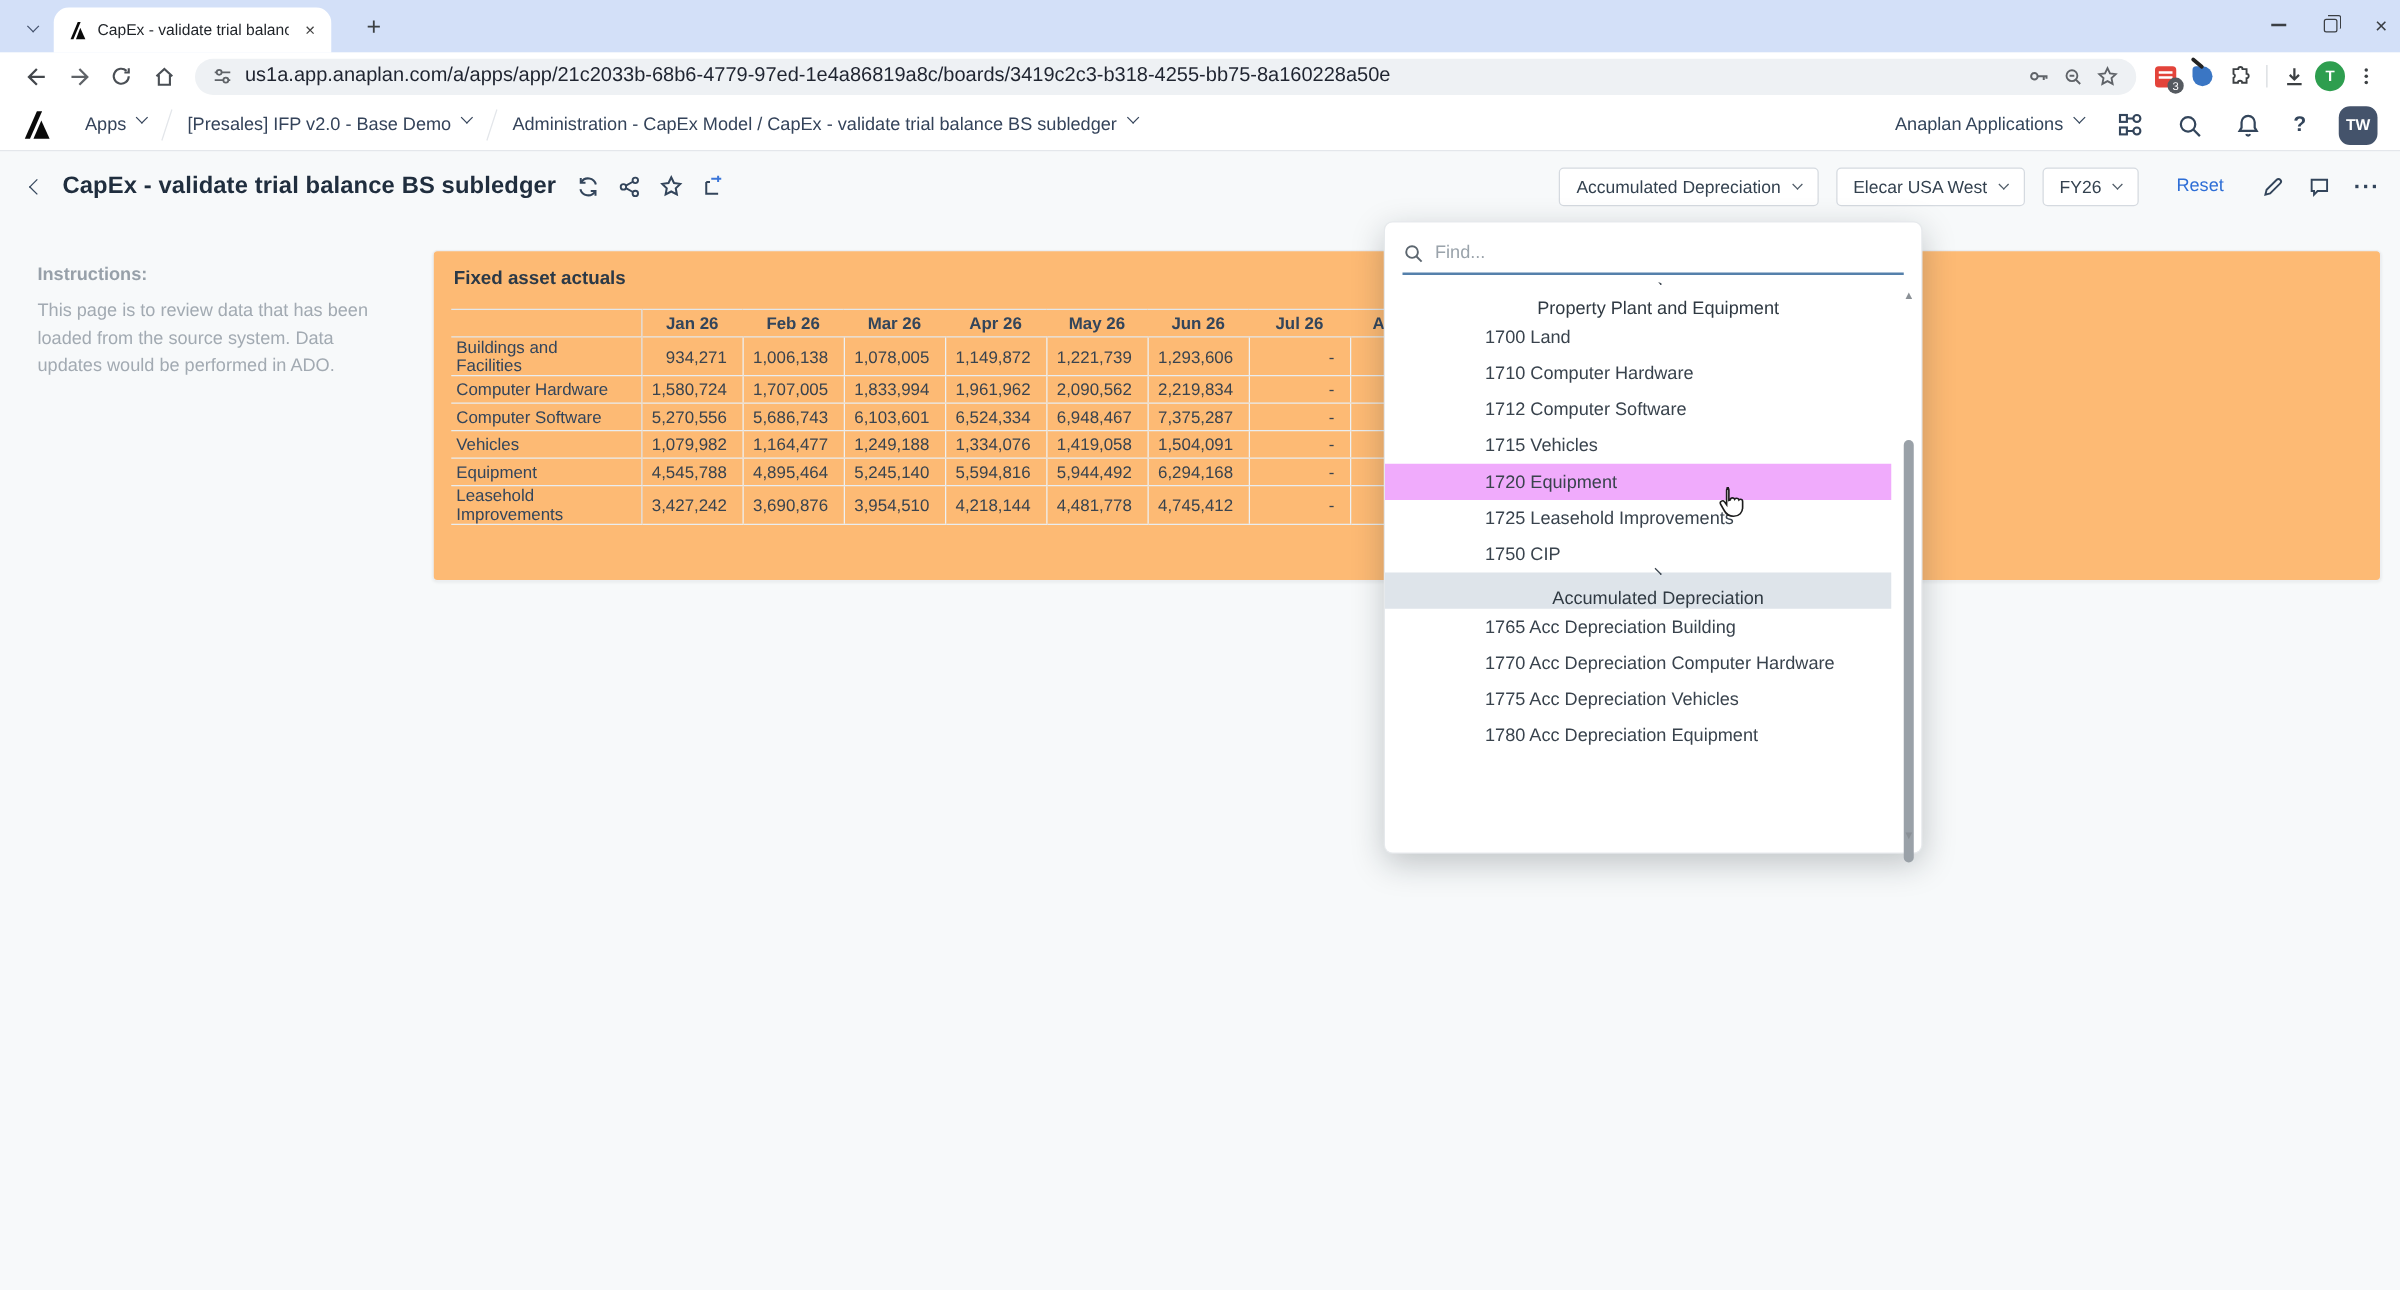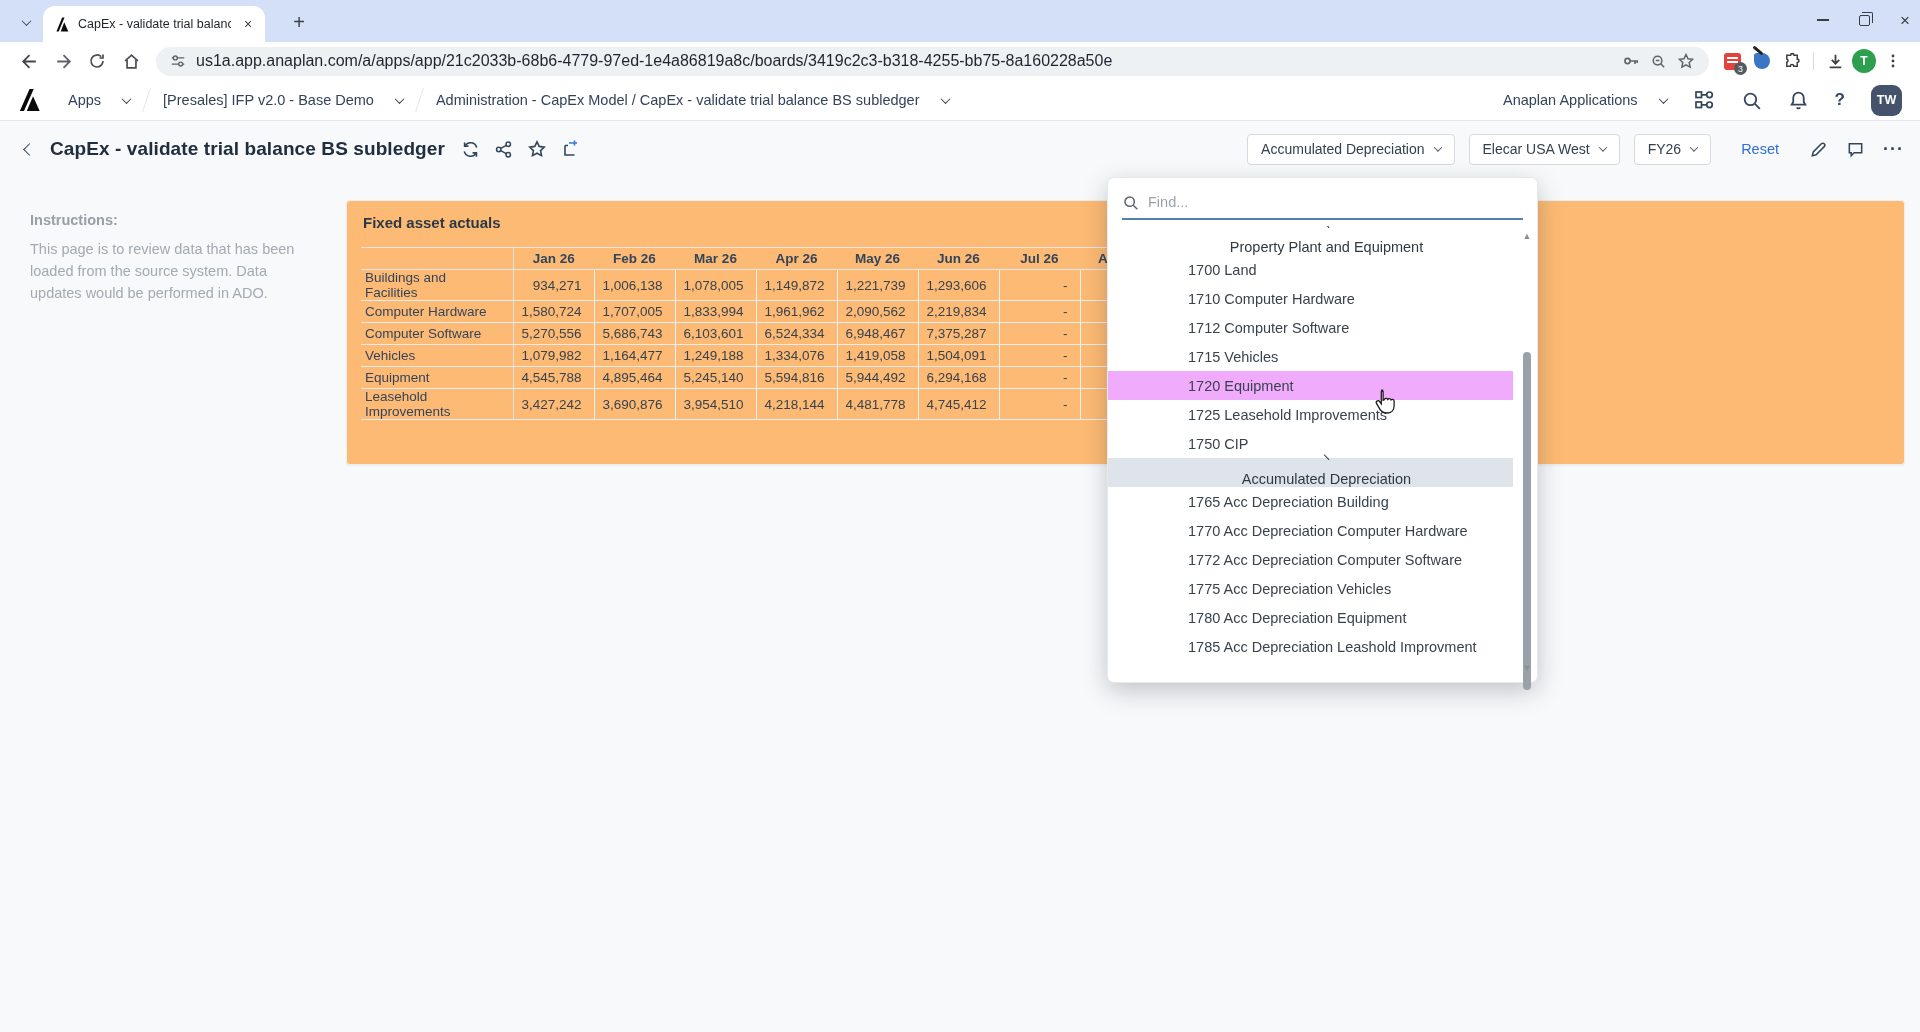--- a/index.html
+++ b/index.html
@@ -32,21 +32,21 @@
   .ext-red::before { content:""; position:absolute; left:3px; top:4px; right:3px; height:2px; background:#fff; box-shadow:0 4px 0 #fff; }
   .badge { position:absolute; right:-2px; bottom:0; width:13px; height:13px; border-radius:50%; background:#555a60; color:#fff; font-size:9px; display:flex; align-items:center; justify-content:center; }
   .ext-blue { width:16px; height:16px; background:#3a76c4; border-radius:3px 8px 8px 8px; position:relative; }
   .ext-blue::before { content:""; position:absolute; left:-2px; top:-4px; width:12px; height:3px; background:#222; transform:rotate(40deg); border-radius:2px; }
   .vsep { width:1px; height:18px; background:#d6dade; margin:0 4px; }
   .avatarT { width:24px; height:24px; border-radius:50%; background:#2e9e4f; color:#fff; font-size:12px; font-weight:bold; display:flex; align-items:center; justify-content:center; cursor:pointer; }
 
   
   .appnav { position:absolute; left:0; top:80px; width:100%; height:41px; background:#fff; border-bottom:1px solid #e4e7eb; display:flex; align-items:center; padding:0 18px; color:#34435a; font-size:14.5px; }
   .appnav .slash { width:1px; height:26px; background:#e3e6ea; transform:rotate(18deg); margin:0 16px; }
-  .navitem { display:flex; align-items:center; gap:22px; cursor:pointer; white-space:nowrap; }
+  .navitem { display:flex; gap:9px; cursor:pointer; white-space:nowrap; }
   .chev { display:inline-block; width:7px; height:7px; border-right:1.8px solid currentColor; border-bottom:1.8px solid currentColor; transform:rotate(45deg) translate(-1px,-1px); }
   .navright { margin-left:auto; display:flex; align-items:center; gap:26px; color:#33455b; }
   .avatarTW { width:31px; height:31px; border-radius:9px; background:#44536b; color:#fff; font-size:12.5px; font-weight:bold; display:flex; align-items:center; justify-content:center; cursor:pointer; }
   .qmark { font-size:17px; font-weight:bold; color:#33455b; cursor:pointer; }
 
   
   .pagehead { position:absolute; left:0; top:121px; width:100%; height:56px; display:flex; align-items:center; padding:0 16px; }
   .backchev { width:26px; height:26px; display:flex; align-items:center; justify-content:center; cursor:pointer; color:#33455b; margin-right:8px; }
   .backchev .chev { transform:rotate(135deg); width:9px; height:9px; }
   .pagetitle { font-size:19px; font-weight:bold; color:#202e3e; letter-spacing:.1px; }
@@ -437,24 +437,22 @@
     <div class="trow item">1715 Vehicles</div>
     <div class="trow item hovered">1720 Equipment</div>
     <div class="trow item">1725 Leasehold Improvements</div>
     <div class="trow item">1750 CIP</div>
     <div class="trow group selected">
       <span class="chev"></span>
       <span>Accumulated Depreciation</span>
     </div>
     <div class="trow item">1765 Acc Depreciation Building</div>
     <div class="trow item">1770 Acc Depreciation Computer Hardware</div>
-    <div class="trow item">1772 Acc Depreciation Computer Software</div>
     <div class="trow item">1775 Acc Depreciation Vehicles</div>
     <div class="trow item">1780 Acc Depreciation Equipment</div>
-    <div class="trow item">1785 Acc Depreciation Leashold Improvment</div>
   </div>
   <div class="scrollbar">
     <div class="sb-arrow" style="top:0;">▲</div>
     <div class="sb-thumb"></div>
     <div class="sb-arrow" style="bottom:0;">▼</div>
   </div>
 </div>
 
 <div class="cursor-hand">
   <svg width="24" height="28" viewBox="0 0 24 28">

